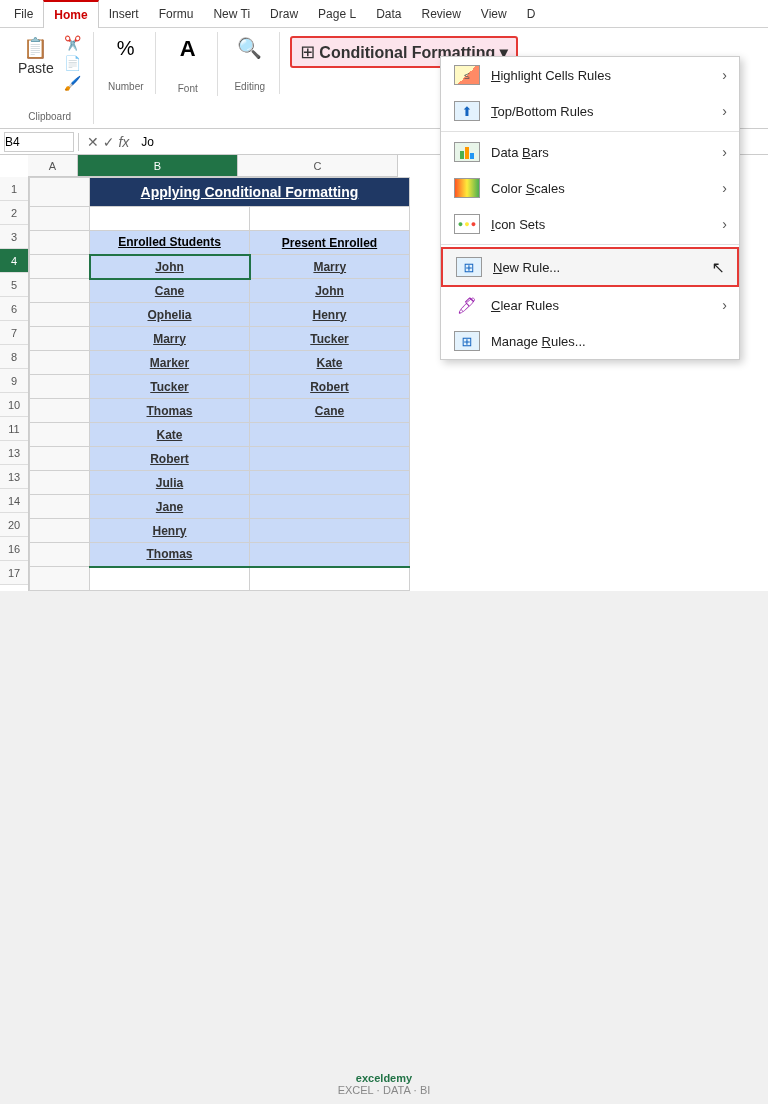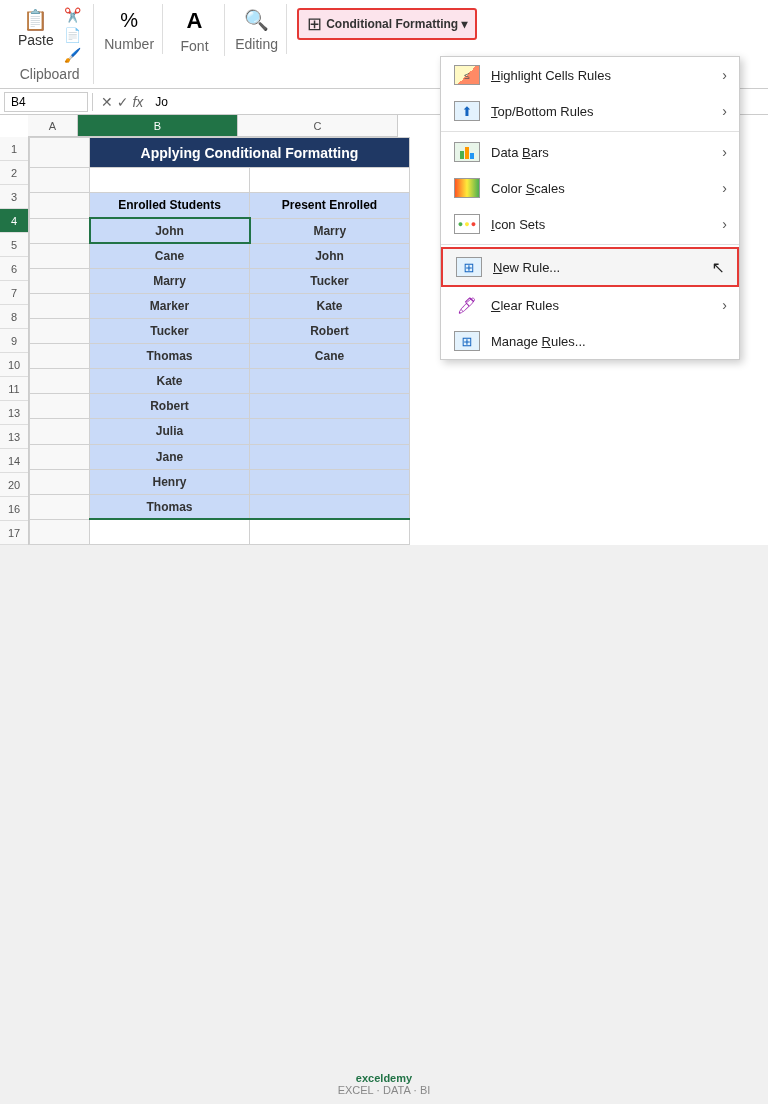--- a/index.html
+++ b/index.html
@@ -6,43 +6,43 @@
     body { font-family: 'Segoe UI', Arial, sans-serif; font-size: 12px; background: #f0f0f0; width: 768px; height: 1104px; overflow: hidden; position: relative; }
 
     
     .ribbon { background: #fff; border-bottom: 1px solid #ccc; }
     .tabs-bar { background: #fff; display: flex; align-items: center; padding: 0 4px; border-bottom: 1px solid #d0d0d0; }
     .tab-item { padding: 6px 10px; font-size: 12px; cursor: pointer; color: #333; }
     .tab-item.active { background: #fff; border-top: 2px solid #c00; border-left: 1px solid #ccc; border-right: 1px solid #ccc; margin-bottom: -1px; font-weight: 600; color: #c00; }
     .ribbon-body { display: flex; align-items: flex-start; padding: 4px 6px; background: #fff; gap: 2px; }
     .ribbon-group { display: flex; flex-direction: column; align-items: center; border-right: 1px solid #ddd; padding: 2px 8px; min-width: 60px; }
     .ribbon-group-items { display: flex; align-items: flex-start; gap: 4px; }
-    .ribbon-group-label { font-size: 14px; color: #666; margin-top: 2px; }
+    .ribbon-group-label { font-size: 10px; color: #666; margin-top: 19px; }
     .ribbon-btn { display: flex; flex-direction: column; align-items: center; padding: 2px 4px; cursor: pointer; border-radius: 2px; min-width: 36px; }
     .ribbon-btn .icon { font-size: 20px; line-height: 1.2; }
     .ribbon-btn .label { font-size: 14px; color: #333; text-align: center; }
     .ribbon-btn-small { display: flex; flex-direction: column; align-items: center; padding: 1px 3px; cursor: pointer; }
     .ribbon-btn-small .icon { font-size: 14px; }
 
     
     .cf-btn { background: #fce4ec; border: 2px solid #e53935; border-radius: 3px; padding: 3px 8px; cursor: pointer; display: flex; align-items: center; gap: 4px; font-size: 12px; font-weight: 500; color: #333; }
 
     
     .formula-bar { display: flex; align-items: center; background: #fff; border-bottom: 1px solid #ccc; padding: 2px 4px; gap: 4px; height: 26px; }
-    .cell-ref { border: 1px solid #ccc; padding: 2px 6px; width: 84px; font-size: 12px; }
+    .cell-ref { border: 1px solid #ccc; padding: 2px 0; width: 70px; font-size: 12px; }
     .formula-divider { width: 1px; height: 18px; background: #ccc; }
     .formula-icons { display: flex; gap: 4px; color: #666; font-size: 14px; padding: 0 4px; }
     .formula-input { flex: 1; border: none; outline: none; font-size: 12px; padding: 1px 4px; }
     .row-headers { display: flex; flex-direction: column; border-right: 1px solid #ccc; }
     .row-header { height: 24px; width: 28px; background: #f8f8f8; border-bottom: 1px solid #ddd; display: flex; align-items: center; justify-content: center; font-size: 11px; color: #555; }
     .col-header { height: 22px; border-bottom: 1px solid #ccc; border-right: 1px solid #ccc; display: flex; align-items: center; justify-content: center; font-size: 11px; color: #555; background: #f8f8f8; }
     .col-header.selected { background: #217346; color: #fff; }
 
     table.grid { border-collapse: collapse; }
-    table.grid td { border: 1px solid #d0d0d0; height: 24px; min-width: 60px; text-align: center; font-size: 12px; padding: 0 4px; vertical-align: middle; }
+    table.grid td { border: 1px solid #d0d0d0; height: 24px; min-width: 60px; text-align: center; font-size: 12px; padding: 0 4px; vertical-align: middle; text-decoration: underline; }
     table.grid .col-a { width: 50px; background: #f8f8f8; color: #555; font-size: 11px; }
     table.grid .col-b { width: 160px; }
     table.grid .col-c { width: 160px; }
 
     .header-cell { background: #1f3864 !important; color: #fff !important; font-weight: bold; text-align: center; }
     .col-header-blue { background: #c9daf8 !important; }
     .data-cell-blue { background: #c9daf8; color: #333; font-weight: bold; }
     .row-header-selected { background: #217346 !important; color: #fff !important; }
 
     
@@ -55,20 +55,33 @@
     .dropdown-arrow { font-size: 14px; color: #555; }
     .dropdown-divider { border: none; border-top: 1px solid #e0e0e0; margin: 2px 0; }
 
     .watermark { position: absolute; bottom: 8px; left: 50%; transform: translateX(-50%); font-size: 11px; color: #888; text-align: center; }
     .watermark span { color: #217346; font-weight: bold; }
   </style>
 </head>
 <body>
 
 <div class="ribbon">
+  <div class="tabs-bar">
+    <div class="tab-item">File</div>
+    <div class="tab-item active">Home</div>
+    <div class="tab-item">Insert</div>
+    <div class="tab-item">Formu</div>
+    <div class="tab-item">New Ti</div>
+    <div class="tab-item">Draw</div>
+    <div class="tab-item">Page L</div>
+    <div class="tab-item">Data</div>
+    <div class="tab-item">Review</div>
+    <div class="tab-item">View</div>
+    <div class="tab-item">D</div>
+  </div>
 
   <div class="ribbon-body">
 
     <div class="ribbon-group">
       <div class="ribbon-group-items">
         <div class="ribbon-btn">
           <span class="icon">📋</span>
           <span class="label">Paste</span>
         </div>
         <div style="display:flex;flex-direction:column;gap:2px;">
@@ -103,21 +116,21 @@
     <div class="ribbon-group">
       <div class="ribbon-btn">
         <span class="icon">🔍</span>
       </div>
       <span class="ribbon-group-label">Editing</span>
     </div>
 
     <div style="display:flex;flex-direction:column;align-items:center;padding:4px 8px;">
       <div class="cf-btn">
         <span style="font-size:18px;">⊞</span>
-        <span style="font-size:12px;font-weight:600;">Conditional Formatting ▾</span>
+        <span style="font-size:16px;font-weight:600;">Conditional Formatting ▾</span>
       </div>
     </div>
   </div>
 </div>
 
 <div class="formula-bar">
   <input class="cell-ref" type="text" value="B4" style="">
   <div class="formula-divider"></div>
   <div class="formula-icons">
     <span style="cursor:pointer;">✕</span>
@@ -182,20 +195,25 @@
         <td class="data-cell-blue" style="border:2px solid #217346;font-weight:bold;">John</td>
         <td class="data-cell-blue" style="font-weight:bold;">Marry</td>
       </tr>
 
       <tr>
         <td class="col-a"></td>
         <td class="data-cell-blue" style="font-weight:bold;">Cane</td>
         <td class="data-cell-blue" style="font-weight:bold;">John</td>
       </tr>
 
+      <tr>
+        <td class="col-a"></td>
+        <td class="data-cell-blue" style="font-weight:bold;">Ophelia</td>
+        <td class="data-cell-blue" style="font-weight:bold;">Henry</td>
+      </tr>
 
       <tr>
         <td class="col-a"></td>
         <td class="data-cell-blue" style="font-weight:bold;">Marry</td>
         <td class="data-cell-blue" style="font-weight:bold;">Tucker</td>
       </tr>
 
       <tr>
         <td class="col-a"></td>
         <td class="data-cell-blue" style="font-weight:bold;">Marker</td>

